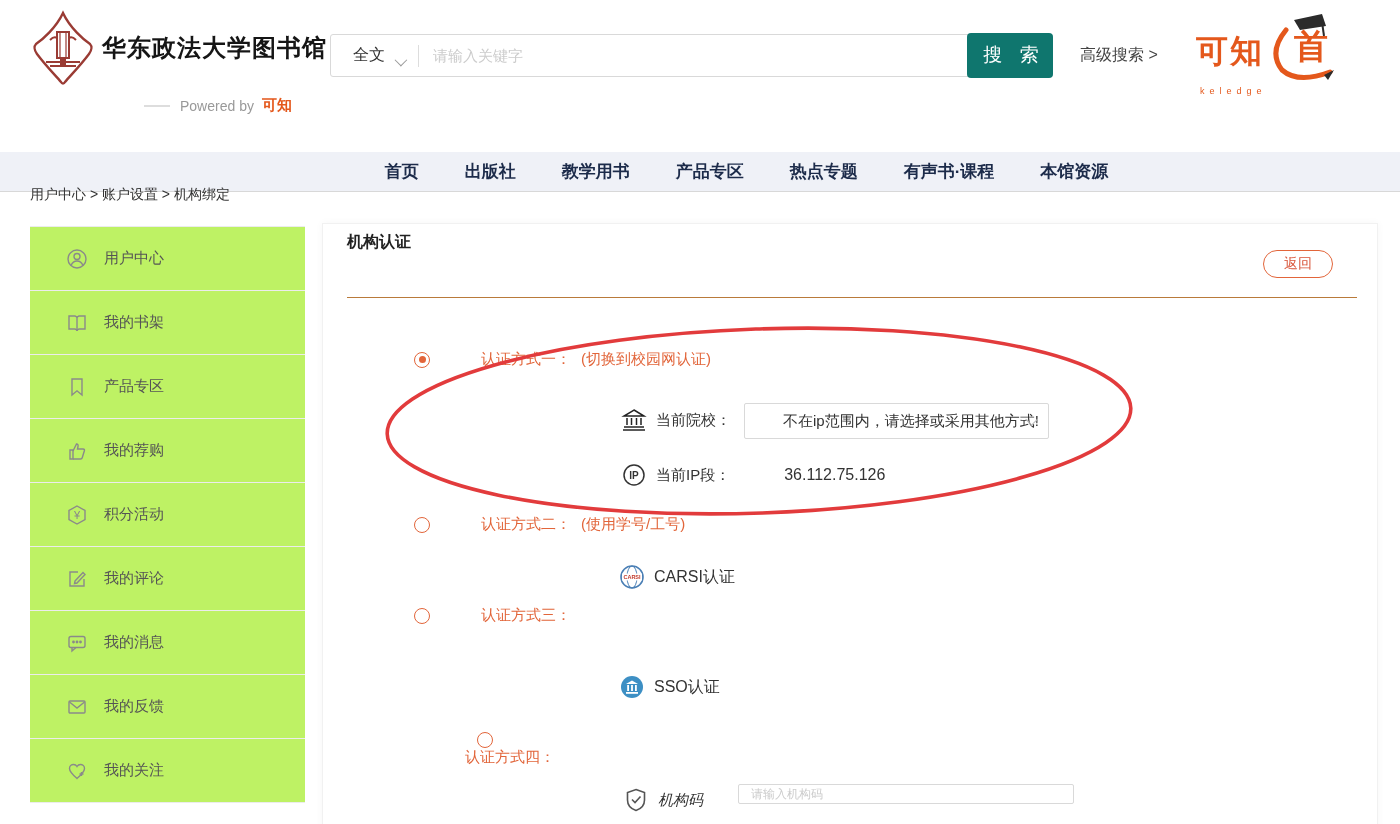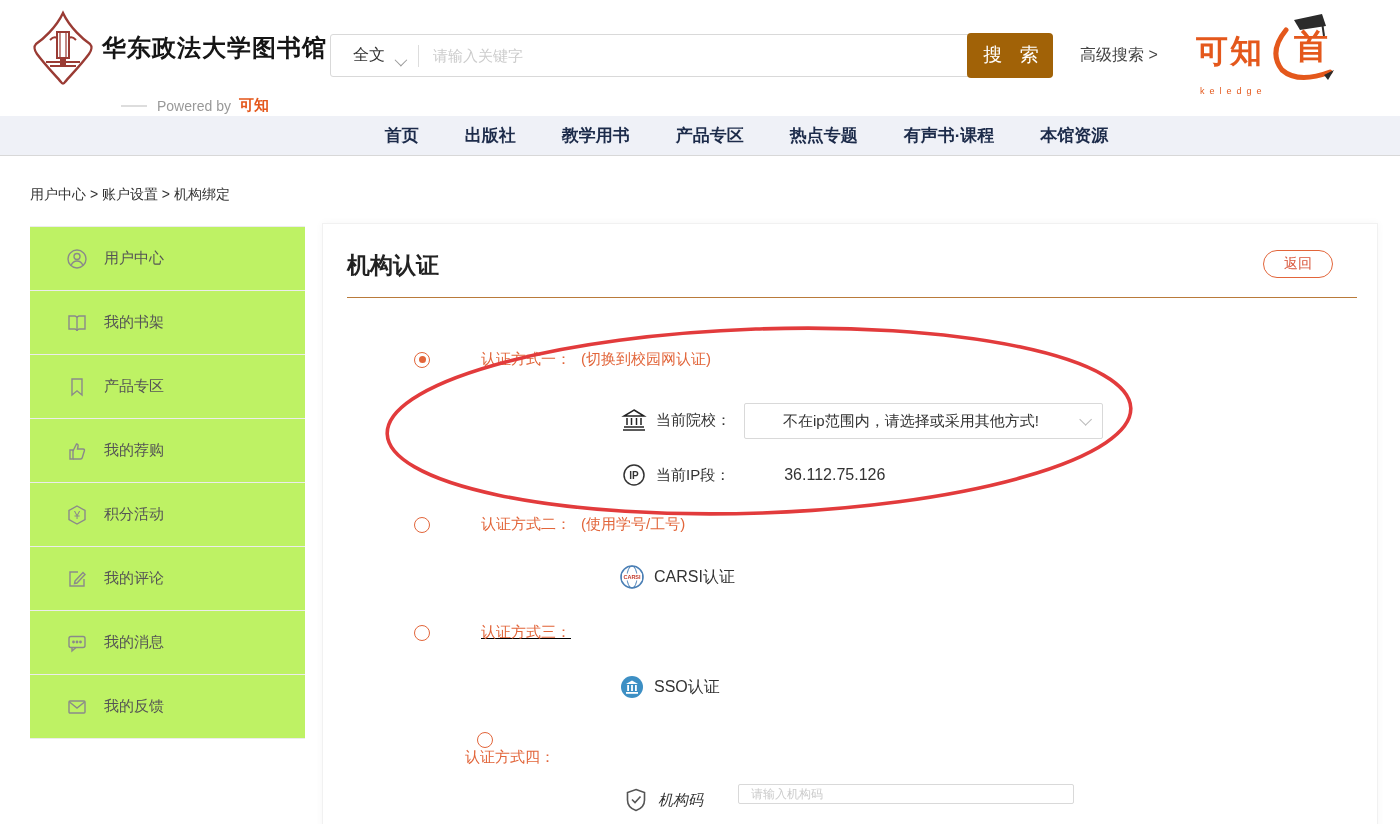--- a/index.html
+++ b/index.html
@@ -1,35 +1,35 @@
 <!DOCTYPE html>
 <html><head>
 <meta charset="utf-8">
 <style>
   * { margin:0; padding:0; box-sizing:border-box; }
   html,body { width:1400px; height:824px; overflow:hidden; background:#fff;
     font-family:"Liberation Sans","DejaVu Sans",sans-serif; }
 
   
-  .header { position:relative; width:1400px; height:116px; background:#fff; }
+  .header { position:relative; width:1400px; height:152px; background:#fff; }
   .logo-block { position:absolute; left:32px; top:10px; display:flex; align-items:center; }
   .emblem { width:62px; height:76px; }
   .lib-name { font-size:24px; font-weight:bold; color:#151515; margin-left:8px; letter-spacing:1px; }
-  .powered { position:absolute; left:121px; top:96px; display:flex; align-items:center; font-size:14px; color:#999; }
+  .powered { position:absolute; left:144px; top:96px; display:flex; align-items:center; font-size:14px; color:#999; }
   .powered .dash { display:inline-block; width:26px; height:2px; background:#ddd; margin-right:10px; }
   .powered .brand { color:#e4581c; font-weight:bold; margin-left:8px; font-size:15px; }
 
   .search-wrap { position:absolute; left:330px; top:34px; width:723px; height:43px;
     border:1px solid #d9d9d9; border-radius:3px; display:flex; align-items:center; background:#fff; }
   .scope { display:flex; align-items:flex-end; padding:0 14px 0 22px; font-size:16px; color:#333; cursor:pointer; }
   .scope .chev { margin-left:10px; width:9px; height:9px; border-right:1.5px solid #999; border-bottom:1.5px solid #999; transform:rotate(45deg) translateY(-2px); }
   .vsep { width:1px; height:22px; background:#ddd; }
   .search-input { flex:1; border:none; outline:none; font-size:15px; color:#333; padding:0 14px; height:100%; }
   .search-input::placeholder { color:#ccc; }
-  .search-btn { width:86px; height:45px; margin:-1px -1px 0 0; background:#a16207; color:#fff;
+  .search-btn { width:86px; height:45px; margin:-1px -1px 0 0; background:#0f766e; color:#fff;
     font-size:19px; border:none; border-radius:4px; cursor:pointer; letter-spacing:6px; padding-left:8px; }
   .adv-search { position:absolute; left:1080px; top:45px; font-size:16px; color:#444; cursor:pointer; }
 
   .keledge { position:absolute; left:1196px; top:12px; width:170px; height:100px; }
   .keledge .row1 { display:flex; align-items:flex-start; }
   .kz-text { font-size:32px; font-weight:bold; color:#e4581c; letter-spacing:2px; margin-top:18px; }
   .kz-sub { font-size:9px; color:#e4581c; letter-spacing:5px; margin-top:2px; margin-left:4px; }
 
   
   .nav { width:1400px; height:40px; background:#eff1f7; border-bottom:1px solid #d8d8d8;
@@ -42,38 +42,38 @@
   
   .sidebar { position:absolute; left:30px; top:226px; width:275px; border-top:1px solid #ececec; }
   .side-item { height:64px; display:flex; align-items:center; padding-left:36px;
     border-bottom:1px solid #ececec; cursor:pointer; background:#bef264; }
   .side-item .sicon { width:22px; height:22px; margin-right:16px; display:inline-flex; }
   .side-item .slabel { font-size:15px; color:#555; }
 
   
   .panel { position:absolute; left:322px; top:223px; width:1056px; height:640px;
     background:#fff; border:1px solid #f1f1f1; box-shadow:0 0 8px rgba(0,0,0,0.04); }
-  .panel-title { position:absolute; left:24px; top:26px; font-size:23px; font-weight:bold; color:#222; }
+  .panel-title { position:absolute; left:24px; top:8px; font-size:16px; font-weight:bold; color:#222; }
   .back-btn { position:absolute; right:44px; top:26px; padding:4px 20px; background:#fff;
     border:1px solid #e2653a; border-radius:14px; color:#d9553a; font-size:14px; cursor:pointer; }
   .title-divider { position:absolute; left:24px; right:20px; top:73px; height:1px; background:#b97a3a; }
 
   .opt-row { position:absolute; left:91px; display:flex; align-items:center; }
   .radio { width:16px; height:16px; border:1px solid #e2653a; border-radius:50%;
     display:inline-flex; align-items:center; justify-content:center; cursor:pointer; flex:0 0 16px; }
   .radio .dot { width:7px; height:7px; border-radius:50%; background:#e2653a; }
   .opt-label { margin-left:51px; font-size:15px; color:#e2653a; }
   .opt-hint { margin-left:10px; font-size:15px; color:#e2653a; }
 
   .field-row { position:absolute; display:flex; align-items:center; }
   .ficon { width:26px; height:26px; display:inline-flex; margin-right:9px; }
   .flabel { font-size:15px; color:#333; }
   .fvalue { font-size:16px; color:#333; }
 
-  .select-box { position:absolute; left:421px; top:179px; width:359px; height:36px;
+  .select-box { position:absolute; left:421px; top:179px; width:305px; height:36px;
     border:1px solid #d9d9d9; border-radius:2px; background:#fff; display:flex; align-items:center;
     padding:0 30px 0 38px; cursor:pointer; }
   .select-box .sel-text { font-size:15px; color:#333; white-space:nowrap; }
   .select-box .chev { position:absolute; right:14px; width:9px; height:9px;
     border-right:1.5px solid #bbb; border-bottom:1.5px solid #bbb; transform:rotate(45deg) translateY(-3px); }
 
   .code-input { position:absolute; left:415px; top:560px; width:336px; height:20px;
     border:1px solid #d9d9d9; border-radius:2px; font-size:12px; color:#333; padding:4px 12px; outline:none; }
   .code-input::placeholder { color:#ccc; }
 
@@ -209,20 +209,29 @@
   </div>
   <div class="side-item">
     <span class="sicon">
       <svg viewBox="0 0 22 22" fill="none" stroke="#8a8a8a" stroke-width="1.4">
         <rect x="3" y="5" width="16" height="12" rx="1"></rect>
         <path d="M3.5 6 L11 12 L18.5 6"></path>
       </svg>
       </span>
     <span class="slabel">我的反馈</span>
   </div>
+  <div class="side-item">
+    <span class="sicon">
+      <svg viewBox="0 0 22 22" fill="none" stroke="#8a8a8a" stroke-width="1.4">
+        <path d="M11 18.5 C7 15 3.5 12 3.5 8.5 C3.5 6 5.5 4.5 7.5 4.5 C9 4.5 10.3 5.3 11 6.5 C11.7 5.3 13 4.5 14.5 4.5 C16.5 4.5 18.5 6 18.5 8.5 C18.5 12 15 15 11 18.5 Z"></path>
+        <path d="M13.5 14 H17.5 M15.5 12 V16"></path>
+      </svg>
+      </span>
+    <span class="slabel">我的关注</span>
+  </div>
 </div>
 
 <div class="panel">
   <div class="panel-title">机构认证</div>
   <button class="back-btn">返回</button>
   <div class="title-divider"></div>
 
   <div class="opt-row" style="top:126px;">
     <span class="radio">
         <span class="dot"></span>
@@ -272,21 +281,21 @@
         <circle cx="13" cy="13" r="11" fill="#fff" stroke="#4a7fb5" stroke-width="1.6"></circle>
         <ellipse cx="13" cy="13" rx="5" ry="11" fill="none" stroke="#4a7fb5" stroke-width="1"></ellipse>
         <line x1="2" y1="13" x2="24" y2="13" stroke="#4a7fb5" stroke-width="1"></line>
         <rect x="3" y="9.5" width="20" height="7" fill="#fff"></rect>
         <text x="13" y="15" font-size="5.5" font-weight="bold" fill="#c0392b" text-anchor="middle">CARSI</text>
       </svg>
       </span>
     <span class="fvalue">CARSI认证</span>
   </div>
 
-  <div class="opt-row" style="top:399px;text-decoration:underline;">
+  <div class="opt-row" style="top:382px;">
     <span class="radio"></span>
     <span class="opt-label">认证方式三：</span>
   </div>
   <div class="field-row" style="left:296px; top:450px;">
     <span class="ficon">
       <svg viewBox="0 0 26 26">
         <circle cx="13" cy="13" r="11" fill="#3d8fc4"></circle>
         <path d="M13 6.5 L19 10 H7 Z" fill="#fff"></path>
         <rect x="8.2" y="11" width="1.8" height="6" fill="#fff"></rect>
         <rect x="12.1" y="11" width="1.8" height="6" fill="#fff"></rect>

